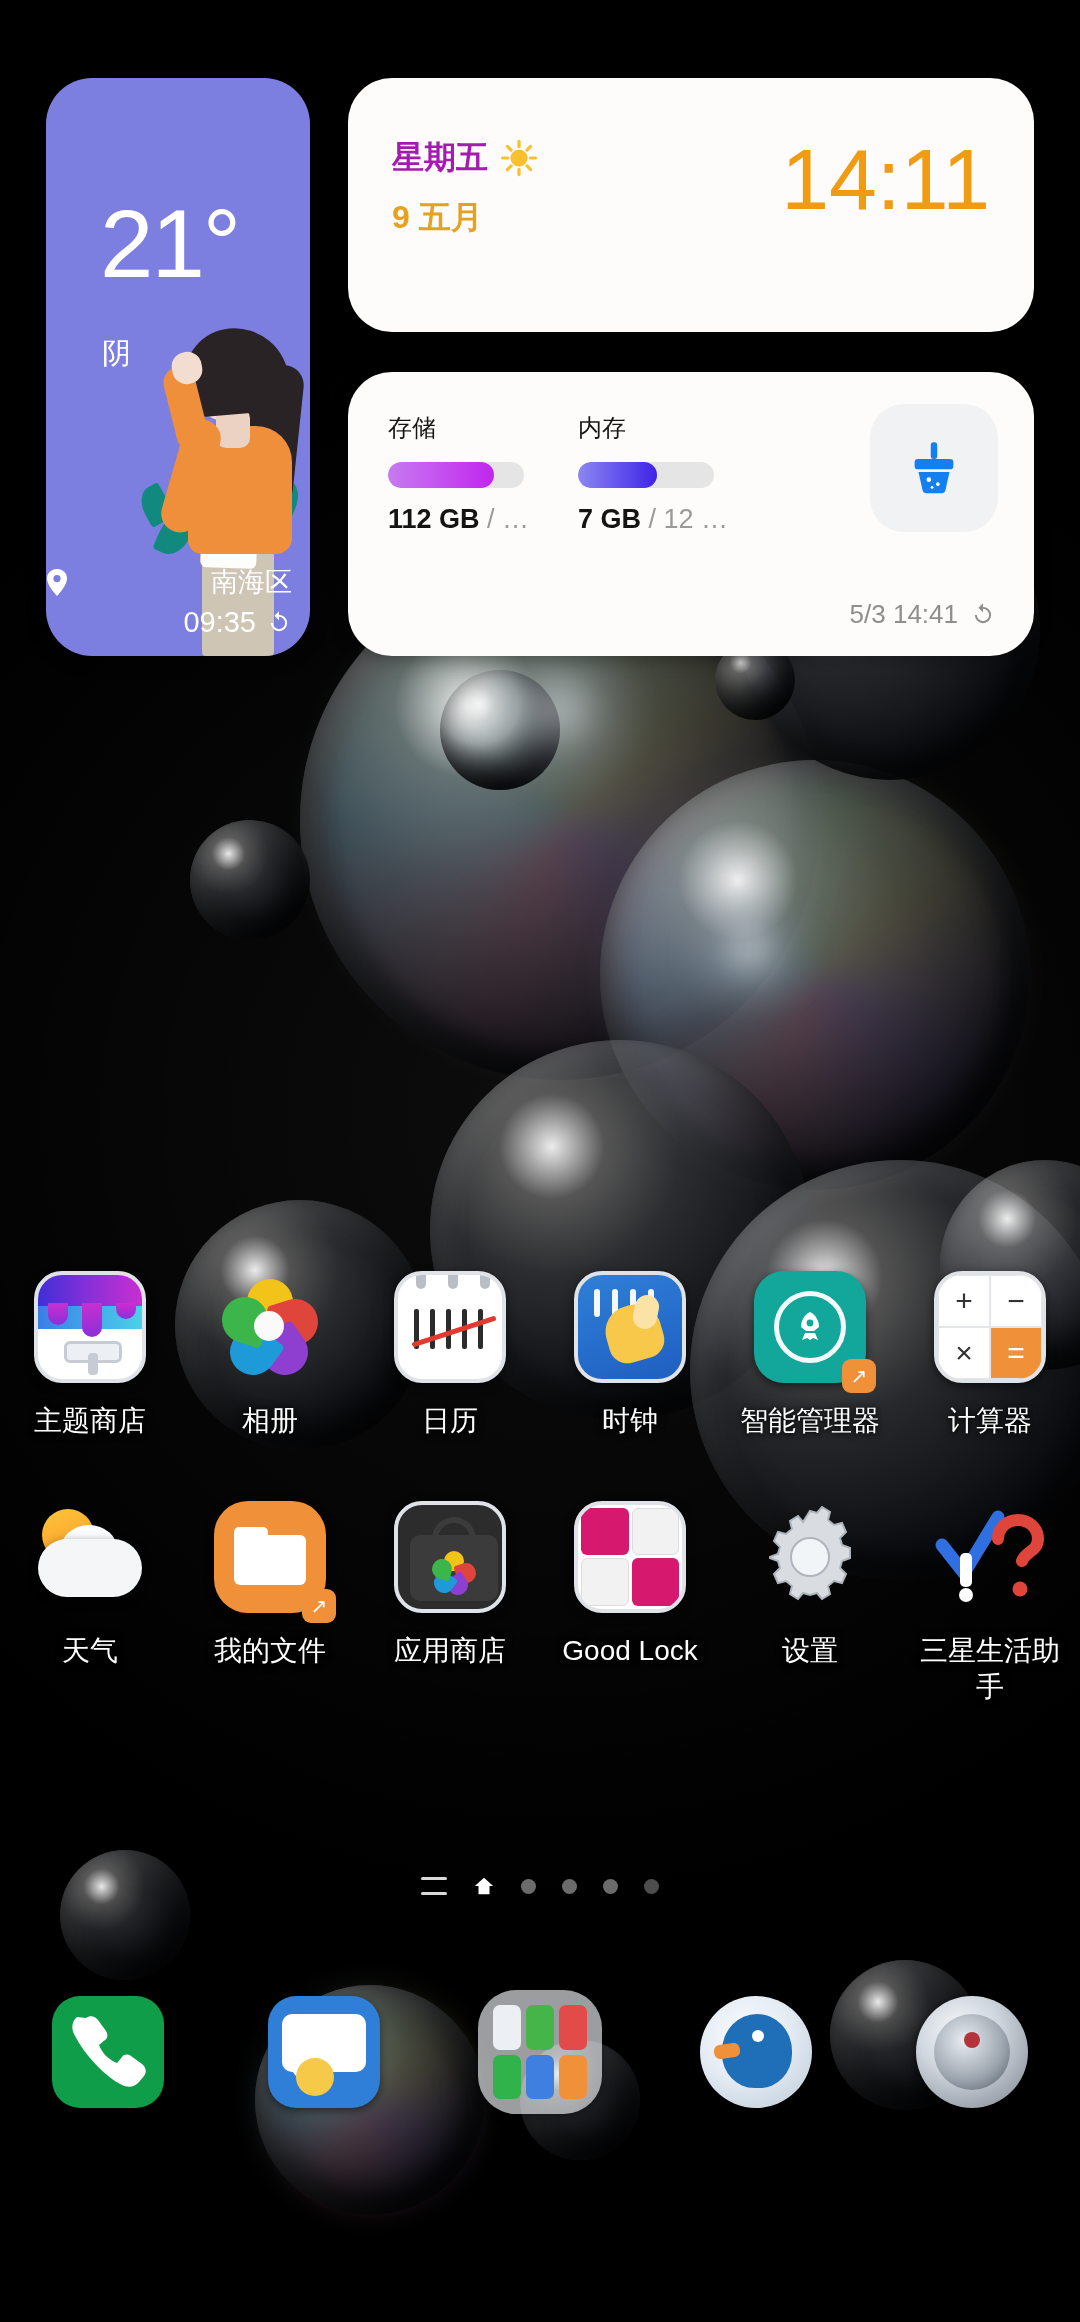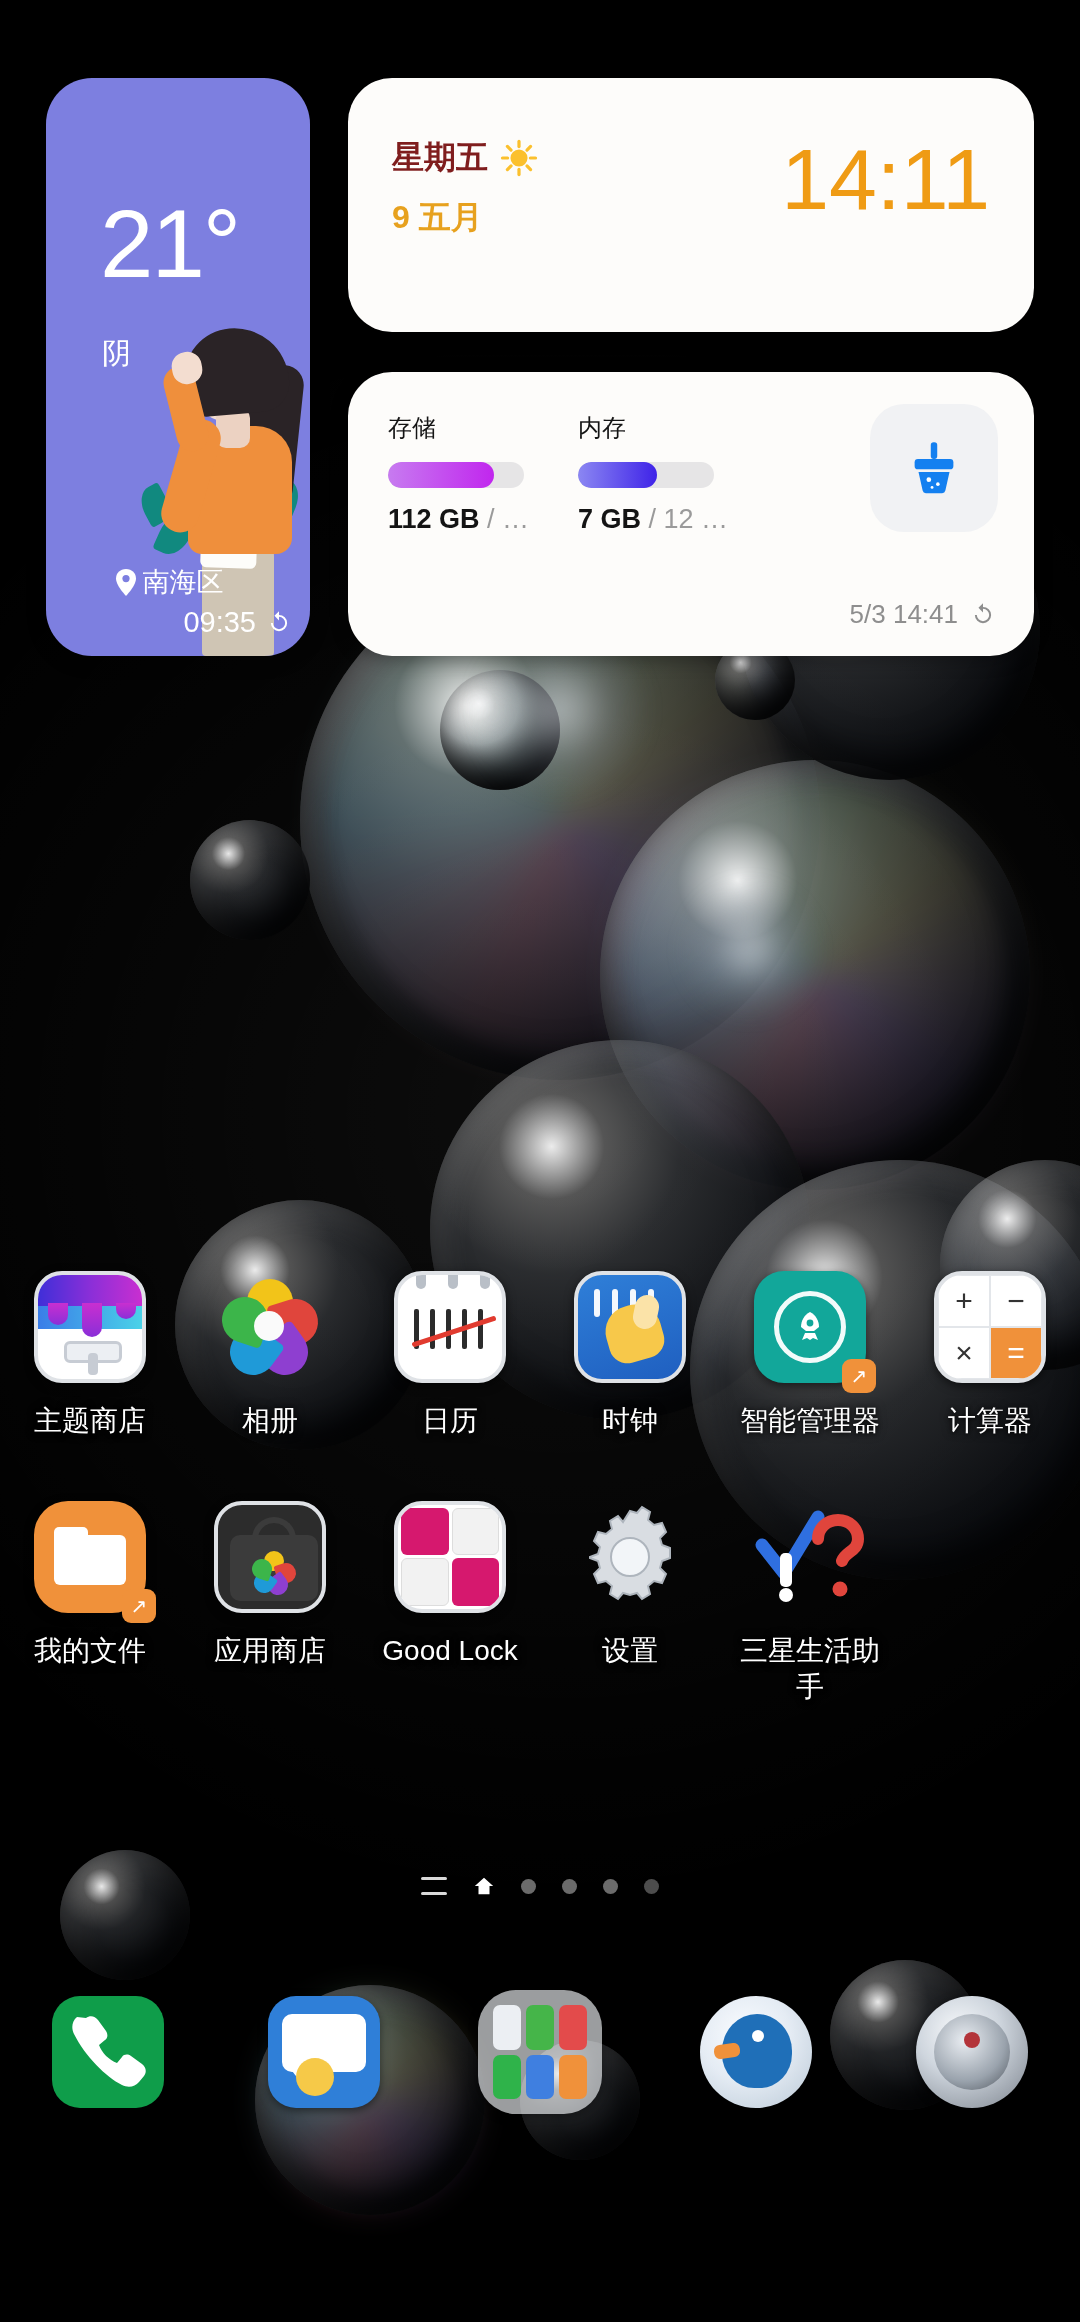--- a/index.html
+++ b/index.html
@@ -110,40 +110,40 @@
   .il-leaf2{
     position:absolute; left:96px; top:178px; width:26px; height:38px;
     background:#11897f; border-radius:60% 10% 60% 10%; transform:rotate(-28deg);
   }
   .il-leaf3{
     position:absolute; left:226px; top:172px; width:26px; height:38px;
     background:#11897f; border-radius:10% 60% 10% 60%; transform:rotate(22deg);
   }
   .w-loc{
     position:absolute; left:0; right:18px; top:486px;
-    display:flex; align-items:center; justify-content:center; gap:6px;
+    display:flex; align-items:center; justify-content:space-between; gap:6px;
     color:#fff; font-size:27px;
   }
   .pin{ width:22px; height:27px; position:relative; flex:0 0 auto; }
   .pin svg{ display:block; }
   .w-time{
     position:absolute; left:0; right:18px; top:528px;
     display:flex; align-items:center; justify-content:flex-end; gap:10px;
     color:#fff; font-size:29px;
   }
   .refresh-w{ width:26px; height:26px; display:block; }
 
   
   .clock-widget{
     position:absolute; left:348px; top:78px; width:686px; height:254px;
     background:#fdfcfa; border-radius:44px; box-shadow:0 4px 18px rgba(0,0,0,.30);
   }
   .cw-left{ position:absolute; left:44px; top:58px; }
   .cw-dayrow{ display:flex; align-items:center; gap:12px; }
-  .cw-day{ color:#7f1d1d; font-size:32px; font-weight:700; }
+  .cw-day{ color:#a21caf; font-size:32px; font-weight:700; }
   .sun-ico{ width:38px; height:38px; display:block; }
   .cw-date{ color:#e7a11e; font-size:32px; font-weight:700; margin-top:16px; }
   .cw-time{
     position:absolute; right:44px; top:48px;
     color:#ef9b14; font-size:86px; font-weight:400; letter-spacing:0px; line-height:1.25;text-align:right;
   }
 
   
   .storage-widget{
     position:absolute; left:348px; top:372px; width:686px; height:284px;
@@ -561,20 +561,30 @@
             <div class="ck">×</div>
             <div class="ck orange">=</div>
           </div>
         </div>
         <div class="app-label">计算器</div>
       </div>
     </div>
 
     <div class="row" style="margin-top:56px;">
 
+      <div class="app">
+        <div class="icon-wrap">
+          <div class="sq ic-wea">
+            <div class="wa-sun"></div>
+            <div class="wa-cloud2"></div>
+            <div class="wa-cloud"></div>
+          </div>
+        </div>
+        <div class="app-label">天气</div>
+      </div>
 
       <div class="app">
         <div class="icon-wrap">
           <div class="sq ic-files" style="border-radius:34px;">
             <div class="tab"></div>
               <div class="folder"></div>
           </div>
           <div class="sm-badge">↗</div>
         </div>
         <div class="app-label">我的文件</div>

